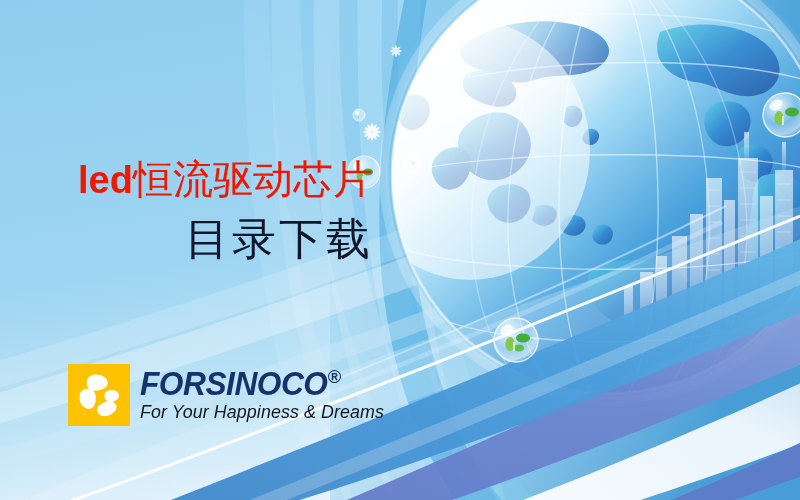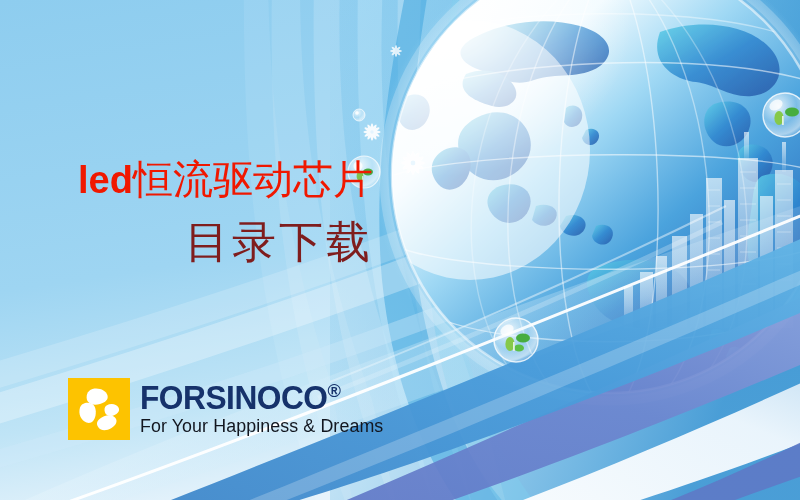--- a/index.html
+++ b/index.html
@@ -31,33 +31,34 @@
   }
   .headline .l1 .lat{
     font-family:"Liberation Sans","DejaVu Sans",sans-serif;
     font-weight:700;
     font-size:38px;
   }
   .headline .l2{
     display:block;
     margin-top:18px;
     margin-left:6px;
-    font-family:Liberation Serif, serif;
+    font-family:Liberation Mono, monospace;
     font-size:44px;
-    color:#7f1d1d;
+    color:#0f172a;
     letter-spacing:3px;
     white-space:nowrap;
   }
 
   
   .logo{
-    position:absolute;left:68px;top:378px;
+    position:absolute;left:68px;top:364px;
     z-index:40;
     display:flex;align-items:flex-start;
     user-select:none;
+    font-style:italic;
   }
   .logo-mark{
     width:62px;height:62px;
     background:#fdc300;
     position:relative;flex:0 0 auto;
   }
   .logo-text{margin-left:10px;padding-top:3px;}
   .logo-name{
     font-family:"Liberation Sans","DejaVu Sans",sans-serif;
     font-weight:700;

